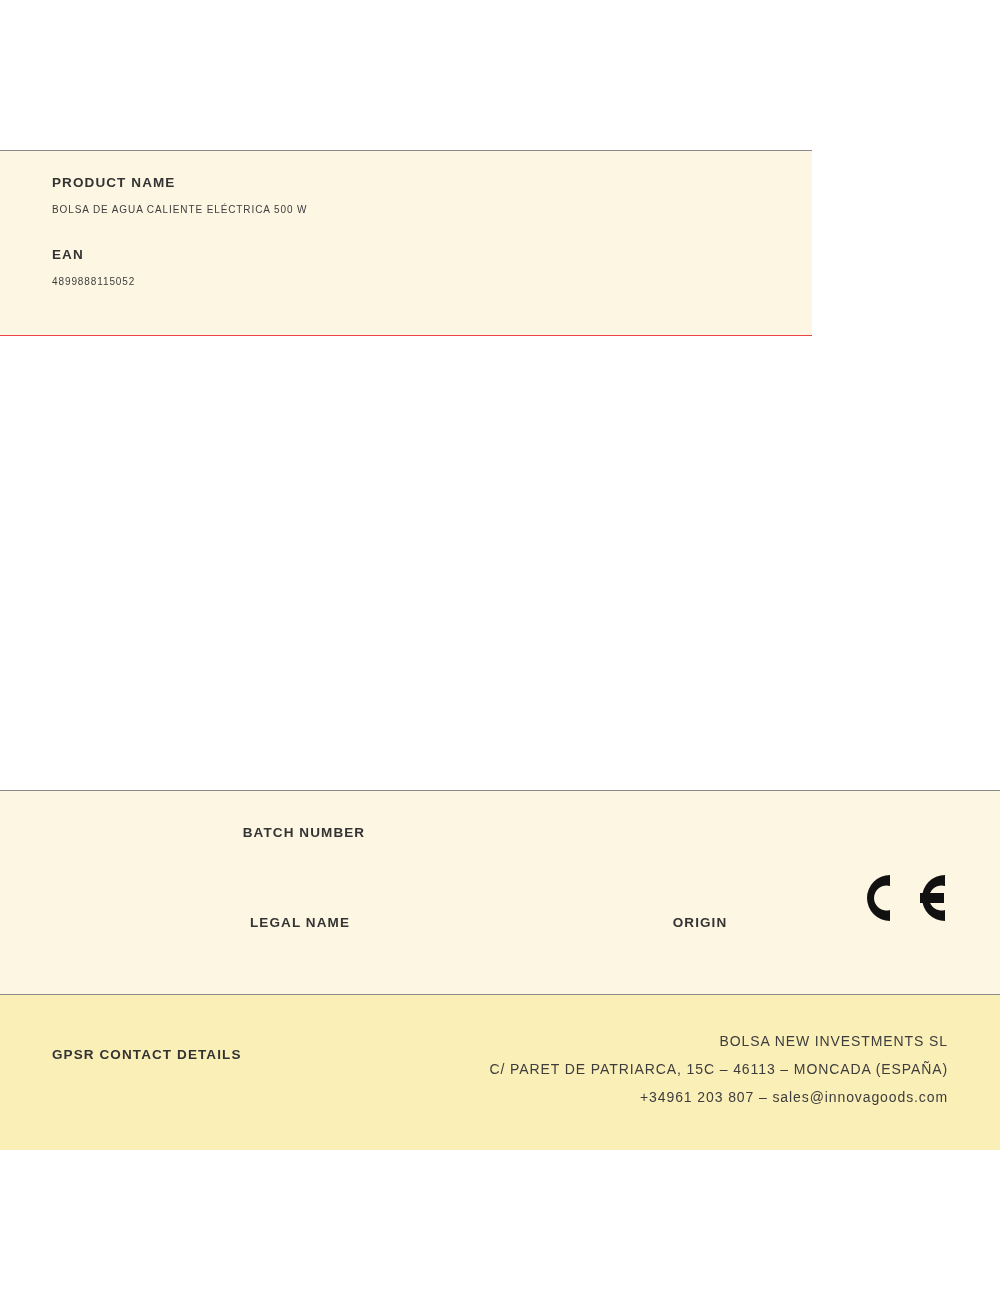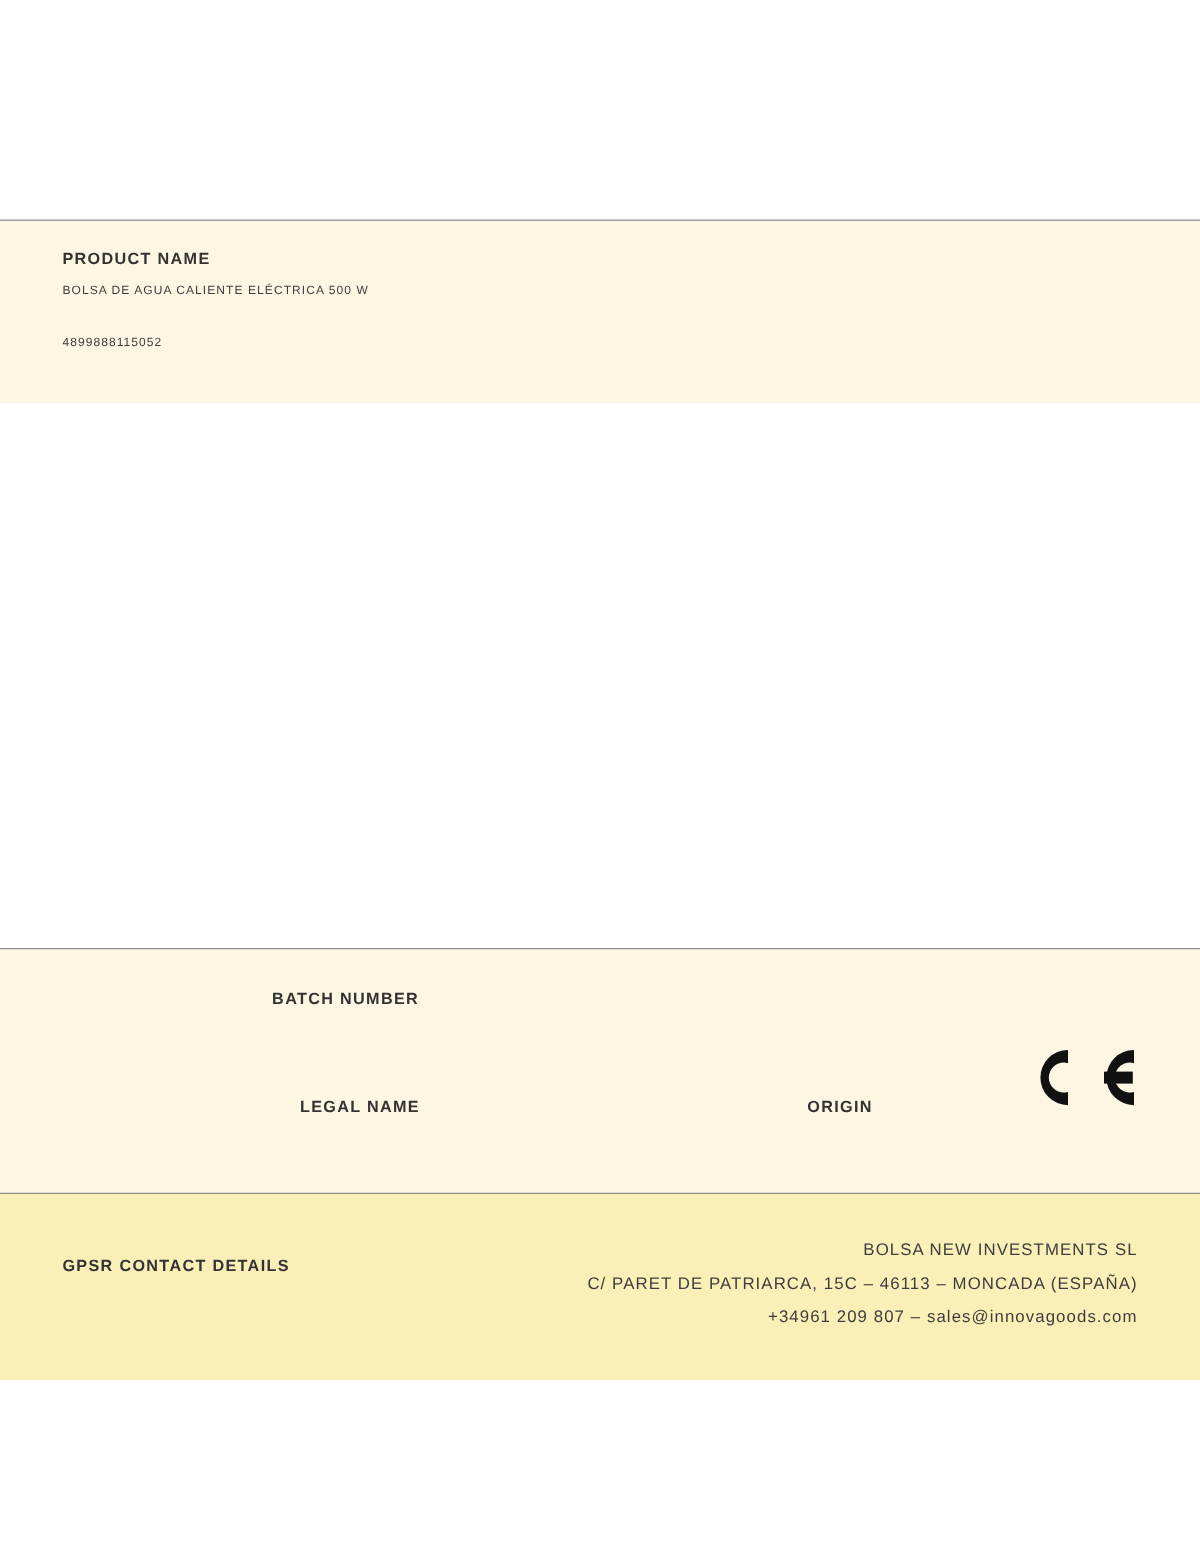--- a/index.html
+++ b/index.html
@@ -21,27 +21,26 @@
     height: 1300px;
     position: relative;
     background: #ffffff;
   }
 
   
   .top-block {
     position: absolute;
     top: 150px;
     left: 0;
-    width: 1000px;
+    width: 812px;
     height: 186px;
     background: #fdf6e3;
     border-top: 1px solid #8a8a8a;
     border-bottom: 1px solid #ef4444;
     box-sizing: border-box;
-    margin-top: 33px;
   }
   .top-inner {
     padding: 24px 52px 0 52px;
   }
   .field-label {
     font-size: 13.5px;
     font-weight: bold;
     letter-spacing: 1.1px;
     color: #333333;
     margin: 0 0 14px 0;
@@ -95,21 +94,21 @@
     color: #333333;
     margin: 0 0 22px 0;
   }
   .cell .c-value {
     font-size: 14px;
     letter-spacing: 0.9px;
     color: #3d3d3d;
     margin: 0;
     min-height: 18px;
   }
-  .cell-batch   { top: 34px;  left: 138px; }
+  .cell-batch   { top: 34px;  left: 154px; }
   .cell-exp     { top: 34px;  left: 550px; }
   .cell-legal   { top: 124px; left: 150px; }
   .cell-origin  { top: 124px; left: 550px; }
 
   .ce-mark {
     position: absolute;
     top: 72px;
     left: 850px;
     width: 110px;
     height: 70px;
@@ -162,20 +161,21 @@
 
 <div class="page">
 
   <div class="top-block">
     <div class="top-inner">
       <div class="field-group">
         <p class="field-label">PRODUCT NAME</p>
         <p class="field-value">BOLSA DE AGUA CALIENTE ELÉCTRICA 500 W</p>
       </div>
       <div class="field-group">
+        <p class="field-label">EAN</p>
         <p class="field-value">4899888115052</p>
       </div>
     </div>
   </div>
 
   <div class="middle-space"></div>
 
   <div class="mid-block">
     <div class="mid-grid">
 
@@ -202,19 +202,19 @@
       </div>
 
     </div>
   </div>
 
   <div class="gpsr-block">
     <div class="gpsr-label">GPSR CONTACT DETAILS</div>
     <div class="gpsr-lines">
       <div>BOLSA NEW INVESTMENTS SL</div>
       <div>C/ PARET DE PATRIARCA, 15C – 46113 – MONCADA (ESPAÑA)</div>
-      <div>+34961 209 807 – sales@innovagoods.com</div>
+      <div>+34961 203 807 – sales@innovagoods.com</div>
     </div>
   </div>
 
   <div class="bottom-space"></div>
 
 </div>
 
 </body></html>

